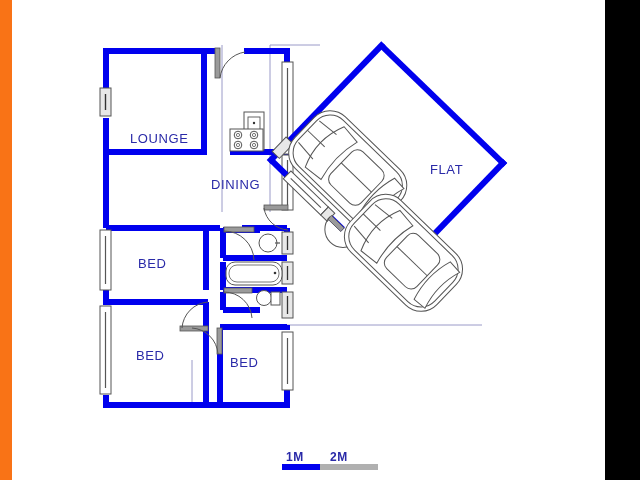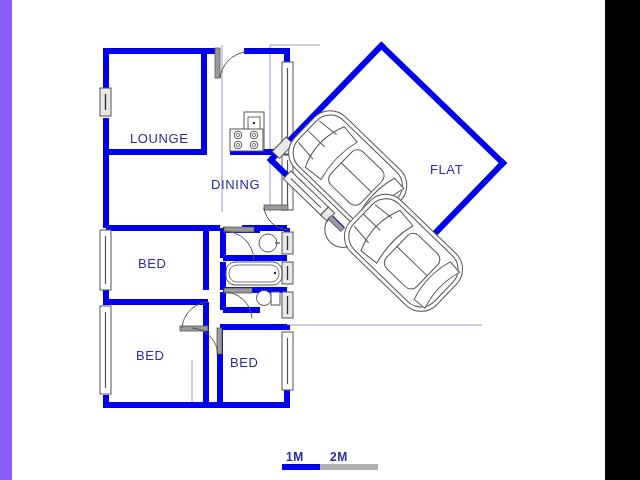--- a/index.html
+++ b/index.html
@@ -1,18 +1,18 @@
 <!DOCTYPE html>
 <html><head>
 <meta charset="utf-8">
 <style>
   html,body{margin:0;padding:0;background:#000;}
   body{width:640px;height:480px;overflow:hidden;
        font-family:"Liberation Sans","DejaVu Sans",sans-serif;}
-  #stage{position:relative;width:572px;height:480px;background:#8b5cf6;}
+  #stage{position:relative;width:572px;height:480px;background:#f97316;}
   #canvas{position:absolute;left:12px;top:0;width:593px;height:480px;background:#ffffff;overflow:hidden;}
   svg{display:block;}
   .roomlabel{font-family:"Liberation Sans","DejaVu Sans",sans-serif;font-size:13px;
              fill:#2a2aa8;letter-spacing:.6px;}
   .scalelabel{font-family:"Liberation Sans","DejaVu Sans",sans-serif;font-size:12px;
               fill:#2a2aa8;font-weight:bold;letter-spacing:.5px;}
 </style>
 </head>
 <body>
 

